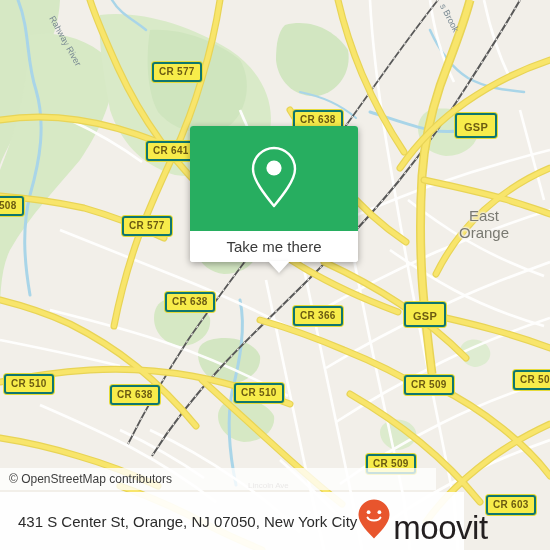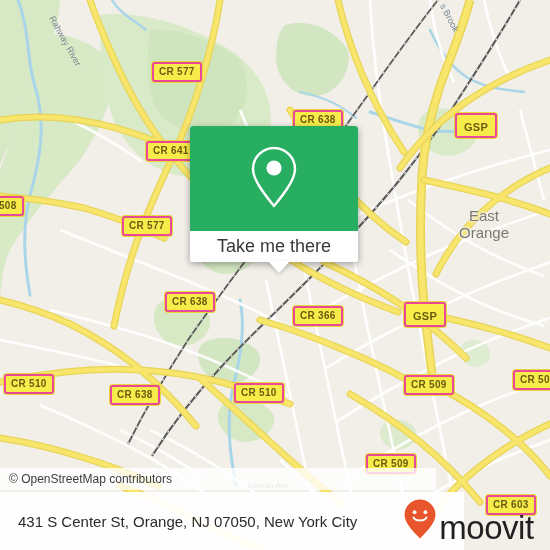--- a/index.html
+++ b/index.html
@@ -26,21 +26,21 @@
     height: 550px;
     background: #F2EFE9;
     overflow: hidden;
   }
   #map svg { display: block; }
 
   
   .shield {
     position: absolute;
     background: #F7EC4A;
-    border: 2px solid #ec4899;
+    border: 2px solid #0f766e;
     border-radius: 3px;
     box-shadow: 0 0 0 1px #E6DB3A;
     color: #6B5B12;
     font-family: "Liberation Sans", sans-serif;
     font-weight: bold;
     font-size: 10px;
     line-height: 13px;
     letter-spacing: 0.3px;
     padding: 1px 5px 2px 5px;
     white-space: nowrap;
@@ -103,21 +103,21 @@
     height: 31px;
     background: #ffffff;
     border-radius: 0 0 3px 3px;
     display: flex;
     align-items: center;
     justify-content: center;
   }
   #popup-foot .cta {
     color: #3a3a3a;
     font-family: "Liberation Sans", sans-serif;
-    font-size: 18px;
+    font-size: 15px;
   }
   #popup-tail {
     position: absolute;
     left: 78px;
     bottom: -11px;
     width: 0; height: 0;
     border-left: 11px solid transparent;
     border-right: 11px solid transparent;
     border-top: 12px solid #ffffff;
     filter: drop-shadow(0 2px 2px rgba(0,0,0,0.18));
@@ -147,21 +147,20 @@
     left: 0;
     top: 492px;
     width: 464px;
     height: 58px;
     background: rgba(255,255,255,0.93);
     display: flex;
     align-items: center;
     justify-content: space-between;
     padding: 0 14px 0 18px;
     box-sizing: border-box;
-    gap: 46px;
   }
   #address-text {
     color: #2b2b2b;
     font-family: "Liberation Sans", sans-serif;
     font-size: 15px;
     white-space: nowrap;
   }
   #brand {
     display: flex;
     align-items: flex-end;

